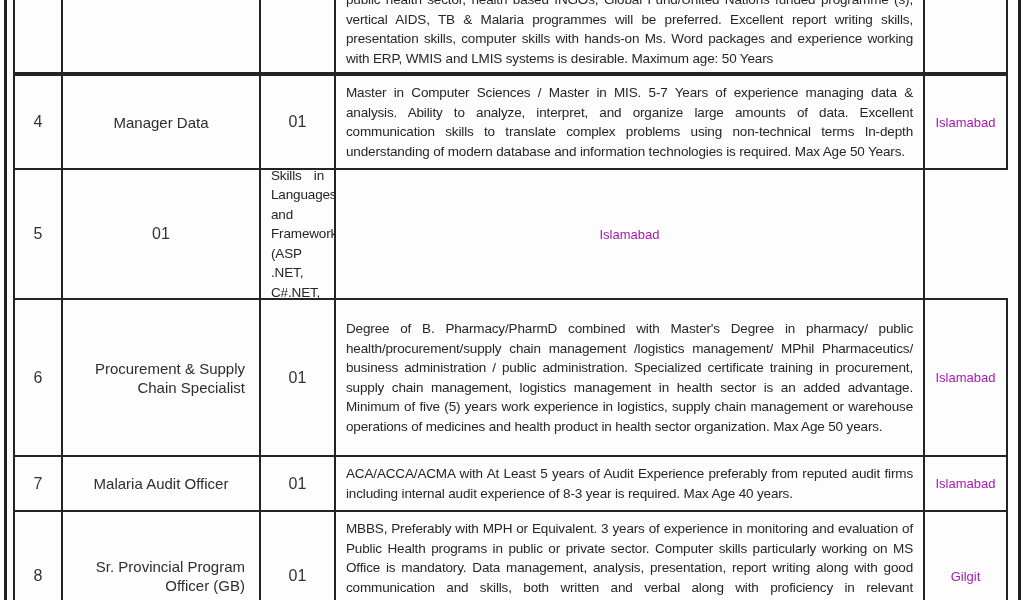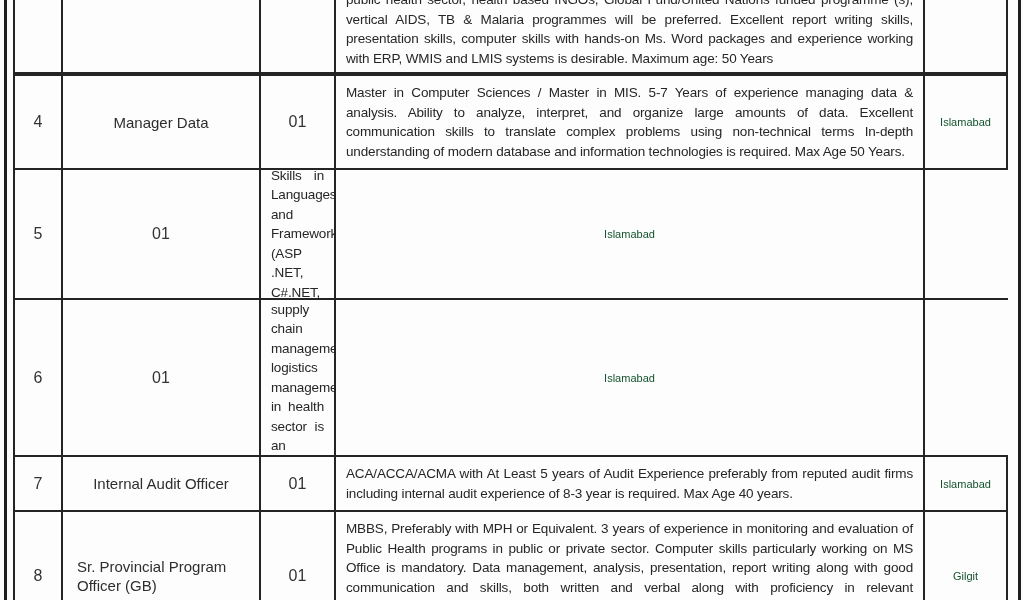--- a/index.html
+++ b/index.html
@@ -59,28 +59,28 @@
     overflow: hidden;
   }
   .cell.first { border-left: 2px solid #242424; }
 
   .sno, .posts {
     font-size: 16px;
     color: #333333;
   }
   .pos {
     font-size: 15px;
-    text-align: left;
+    text-align: right;
     line-height: 19px;
     padding: 2px 14px;
     color: #2e2e2e;
   }
   .loc {
-    font-size: 11px;
-    color: #14532d;
+    font-size: 13px;
+    color: #a21caf;
   }
   .desc {
     justify-content: flex-start;
     padding: 0 10px;
   }
   .desc-text {
     font-size: 13.5px;
     line-height: 19.5px;
     letter-spacing: -0.15px;
     text-align: justify;
@@ -127,30 +127,31 @@
       <div class="cell first sno">5</div>
       <div class="cell posts">01</div>
       <div class="cell desc">
         <div class="desc-text">BS Hons Computer Science/BE Computer Science/Masters Computer Science or equivalent degree in Computer Sciences from a recognized University/Institute. Minimum of 3-5 years related work experience. Strong Analytical Skills, Strong Programming Skills in Languages and Frameworks (ASP .NET, C#.NET, MVC), Strong Database expertise (Microsoft SQL Server, Good command in WebAPI based application development. Good command in JSON and XML based web services implementation and their usage. Max Age 50 years.</div>
       </div>
       <div class="cell loc">Islamabad</div>
     </div>
 
     <div class="row r3">
       <div class="cell first sno">6</div>
+      <div class="cell pos">Procurement &amp; Supply Chain Specialist</div>
       <div class="cell posts">01</div>
       <div class="cell desc">
         <div class="desc-text">Degree of B. Pharmacy/PharmD combined with Master's Degree in pharmacy/ public health/procurement/supply chain management /logistics management/ MPhil Pharmaceutics/ business administration / public administration. Specialized certificate training in procurement, supply chain management, logistics management in health sector is an added advantage. Minimum of five (5) years work experience in logistics, supply chain management or warehouse operations of medicines and health product in health sector organization. Max Age 50 years.</div>
       </div>
       <div class="cell loc">Islamabad</div>
     </div>
 
     <div class="row r4">
       <div class="cell first sno">7</div>
-      <div class="cell pos">Internal Audit Officer</div>
+      <div class="cell pos">Malaria Audit Officer</div>
       <div class="cell posts">01</div>
       <div class="cell desc">
         <div class="desc-text">ACA/ACCA/ACMA with At Least 5 years of Audit Experience preferably from reputed audit firms including internal audit experience of 8-3 year is required. Max Age 40 years.</div>
       </div>
       <div class="cell loc">Islamabad</div>
     </div>
 
     <div class="row r5">
       <div class="cell first sno">8</div>
       <div class="cell pos">Sr. Provincial Program Officer (GB)</div>

